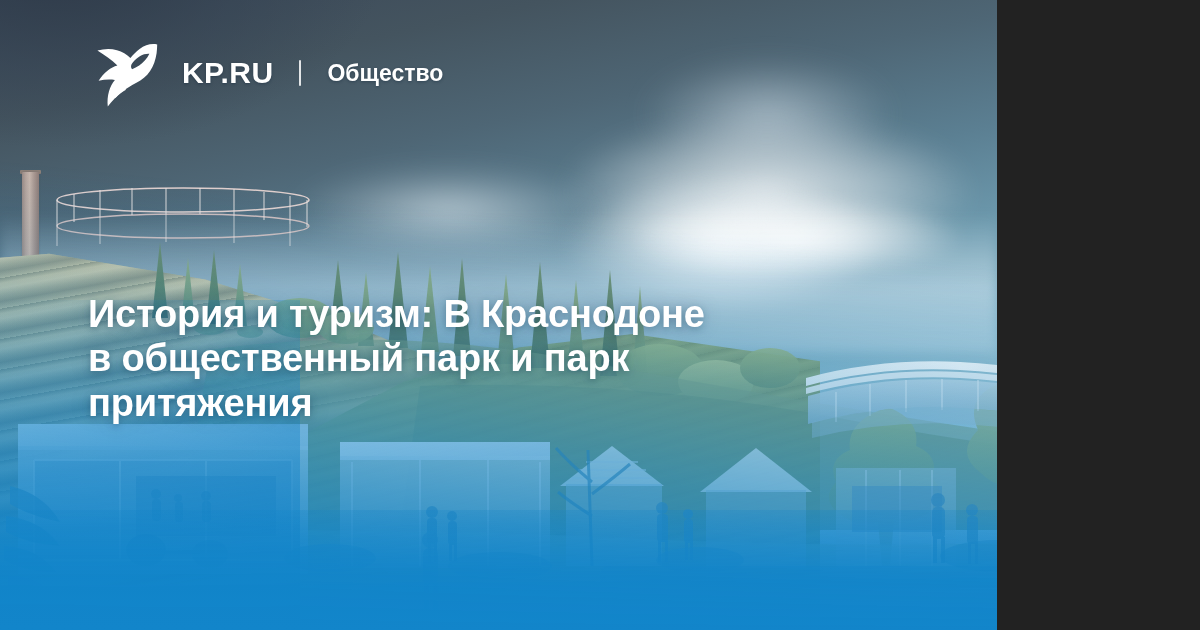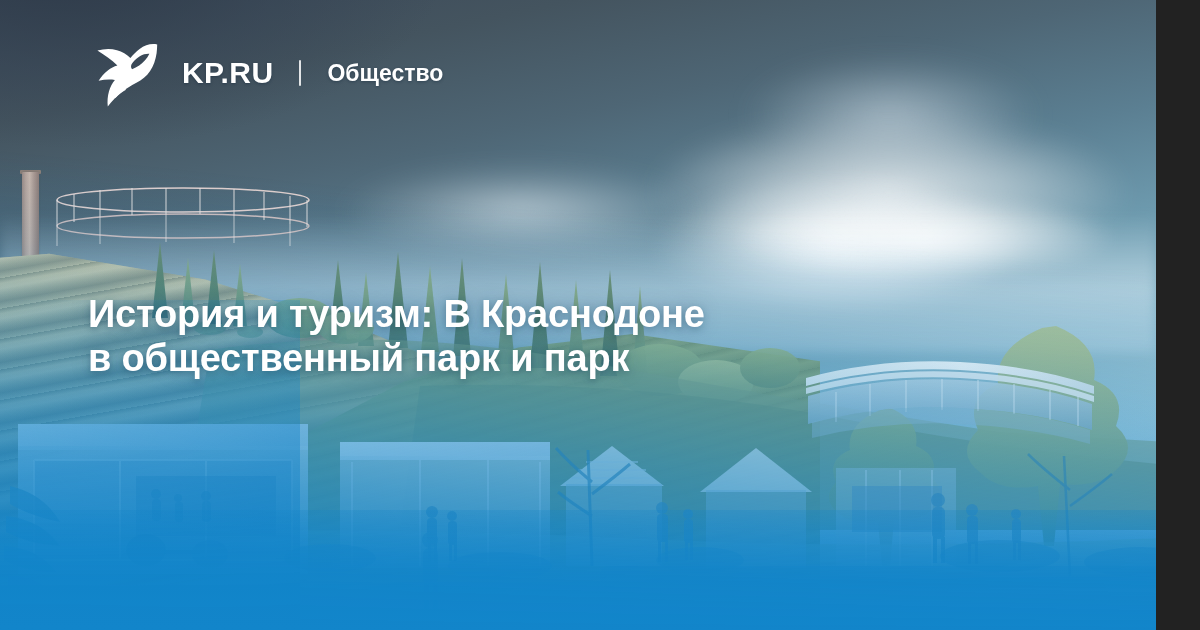--- a/index.html
+++ b/index.html
@@ -2,21 +2,21 @@
 <html><head>
 <meta charset="utf-8">
 <title>KP.RU Social Card</title>
 <style>
   * { margin:0; padding:0; box-sizing:border-box; }
   html,body { background:#222; }
   body { font-family:"Liberation Sans", sans-serif; }
 
   #card {
     position:relative;
-    width:1156px; height:630px;
+    width:997px; height:630px;
     overflow:hidden;
     background:#15803d;
   }
 
   
   .sky {
     position:absolute; inset:0;
     background:
       radial-gradient(125% 95% at 78% 118%, rgba(214,237,248,.97) 0%, rgba(189,224,242,.75) 22%, rgba(142,196,226,.34) 42%, rgba(96,150,186,0) 62%),
       linear-gradient(168deg, #3b4858 0%, #44545f 14%, #4e6675 27%, #5b7f92 40%, #6d9aae 52%, #86b4c7 64%, #a3cbda 76%, #c0dcea 88%, #d4e8f2 100%);
@@ -534,15 +534,16 @@
       </svg>
     </span>
     <span class="brand-name">KP.RU</span>
     <span class="sep"></span>
     <span class="rubric">Общество</span>
   </div>
 
   <h1 class="headline">
     <span class="ln">История и туризм: В Краснодоне</span>
     <span class="ln">в общественный парк и парк</span>
+    <span class="ln">притяжения</span>
   </h1>
 
 </div>
 
 </body></html>

